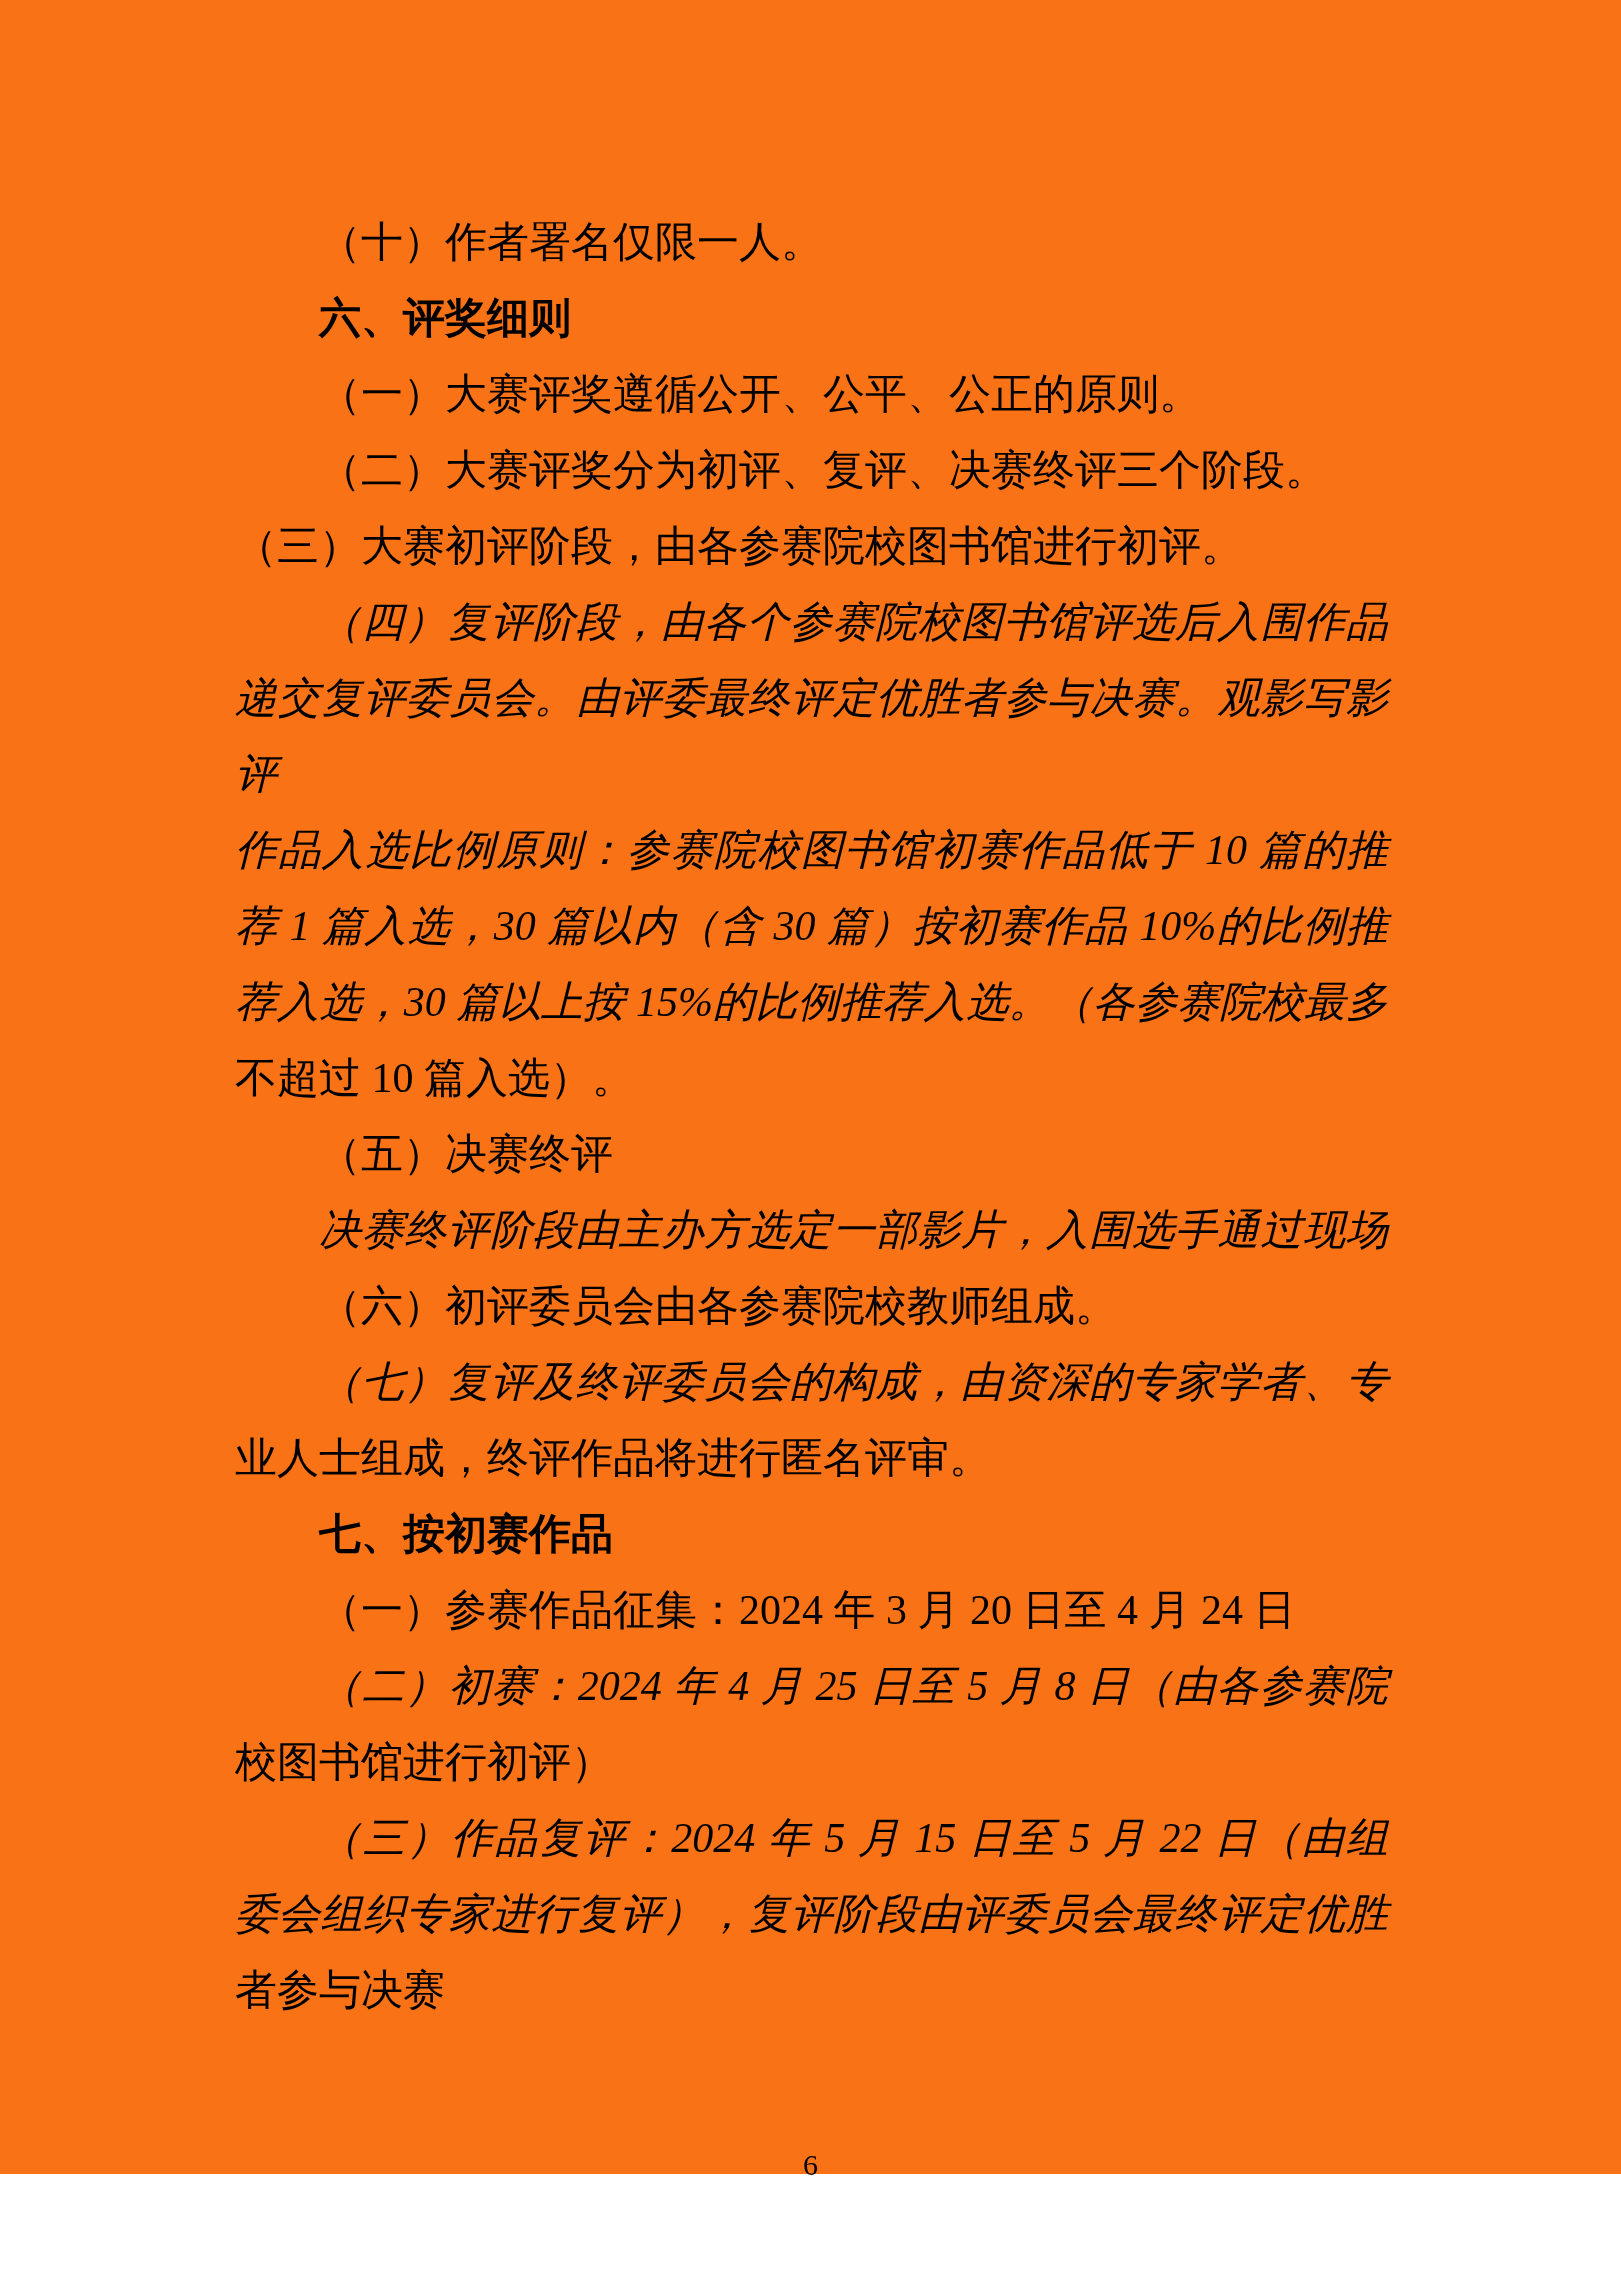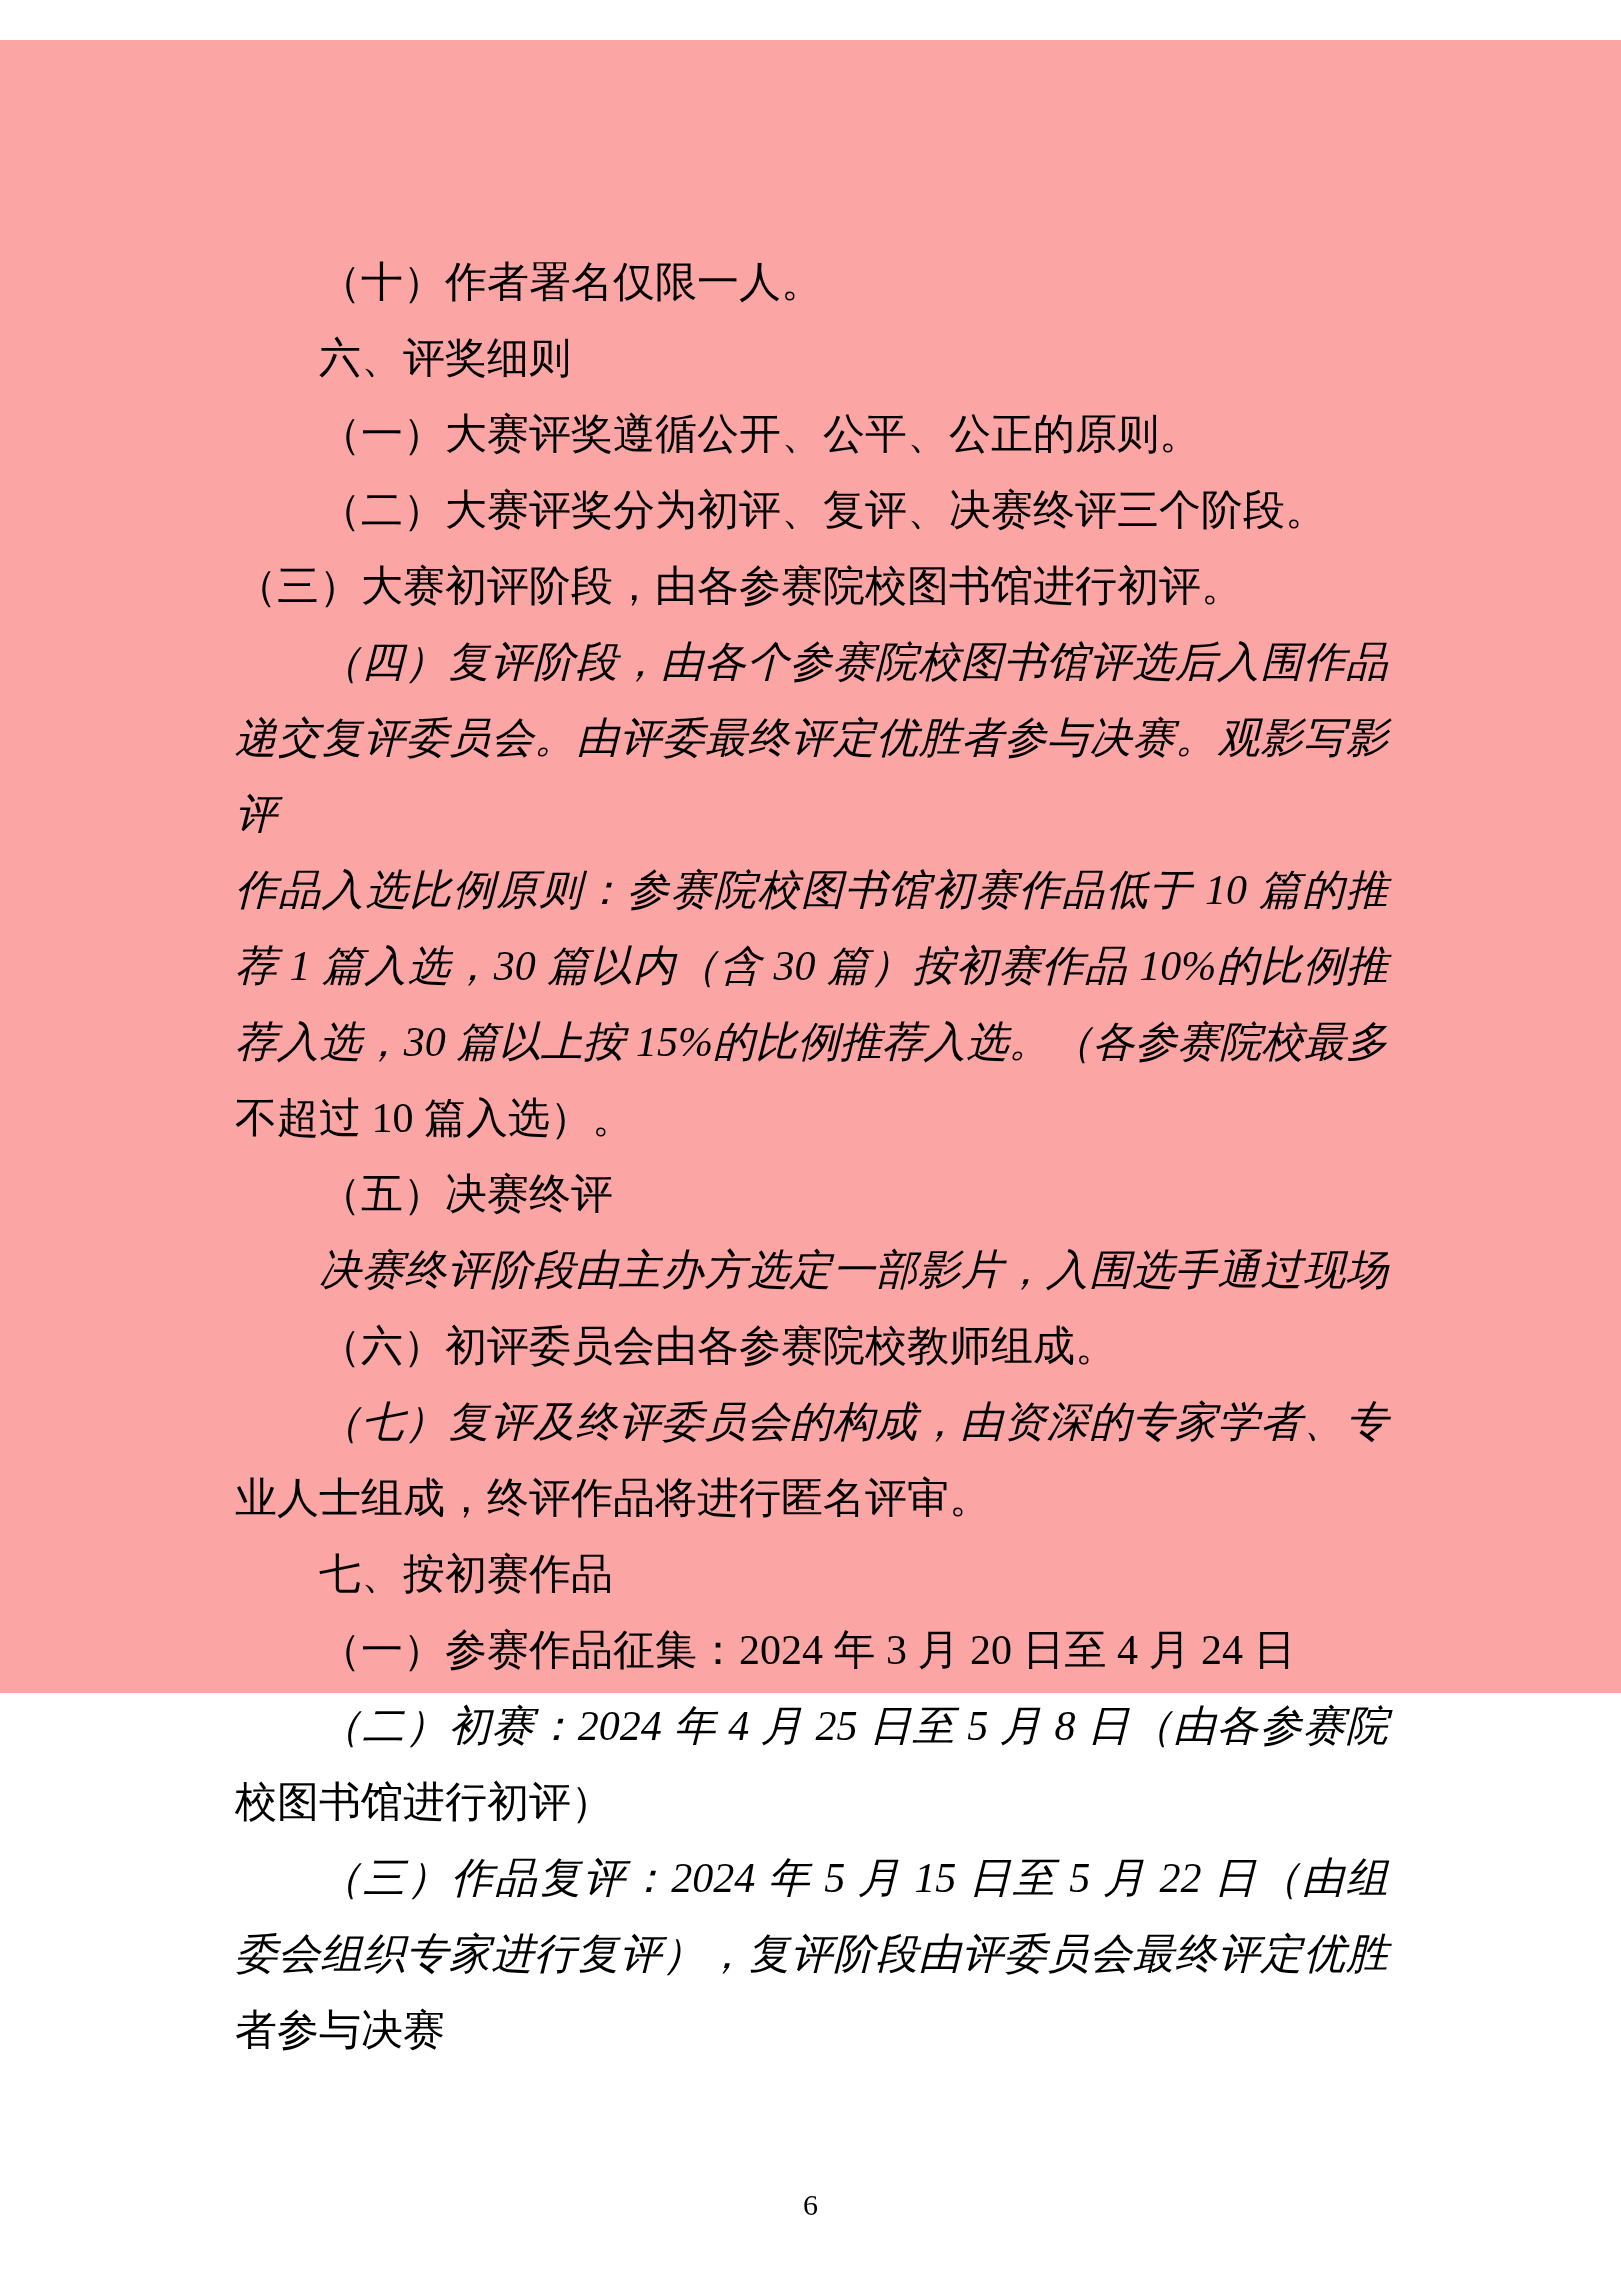--- a/index.html
+++ b/index.html
@@ -12,23 +12,22 @@
     background: #ffffff;
     position: relative;
     font-family: "Liberation Serif", "DejaVu Serif", serif;
     color: #000000;
     overflow: hidden;
   }
   .page {
     position: absolute;
     left: 0; top: 0;
     width: 1621px;
-    height: 1653px;
-    background: #fca5a5;
-    margin-top: 40px;
+    height: 2174px;
+    background: #f97316;
   }
   .doc-body {
     position: absolute;
     left: 235px;
     top: 204px;
     width: 1153px;
     font-size: 42px;
     line-height: 76px;
   }
   .para { margin: 0; padding: 0; }
@@ -43,21 +42,21 @@
     font-style: italic;
   }
   .line.indent {
     padding-left: 84px;
   }
   .line.fill.indent {
     padding-left: 84px;
   }
   .para.heading .line {
     font-family: "Liberation Sans", "DejaVu Sans", sans-serif;
-    font-weight: 400;
+    font-weight: 700;
   }
   .page-number {
     position: absolute;
     left: 0;
     right: 0;
     top: 2148px;
     text-align: center;
     font-size: 30px;
     font-family: "Liberation Serif", "DejaVu Serif", serif;
     color: #000000;

